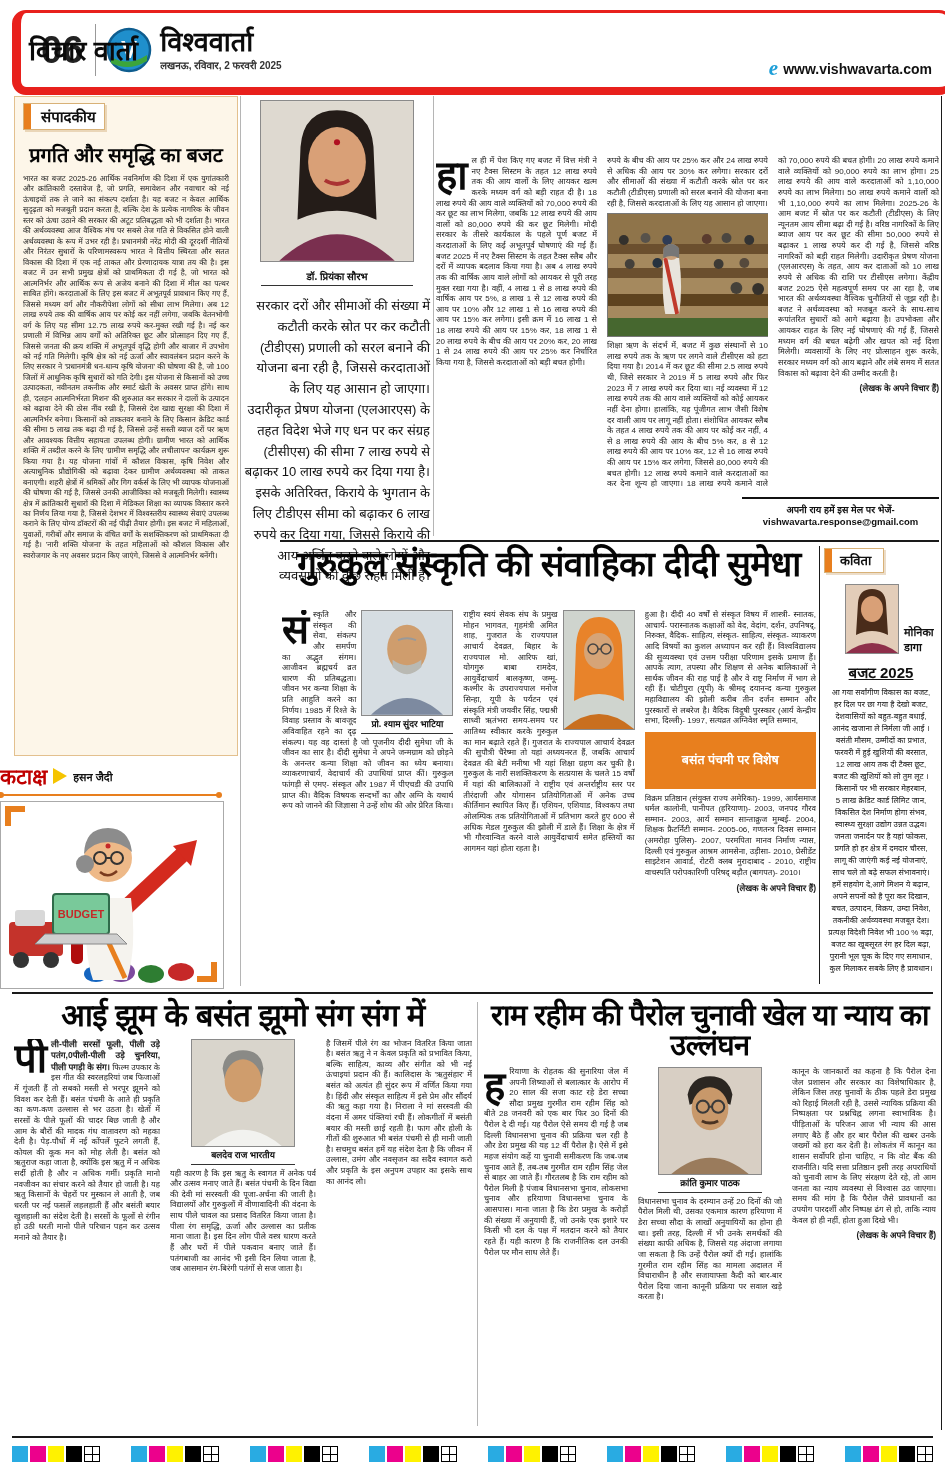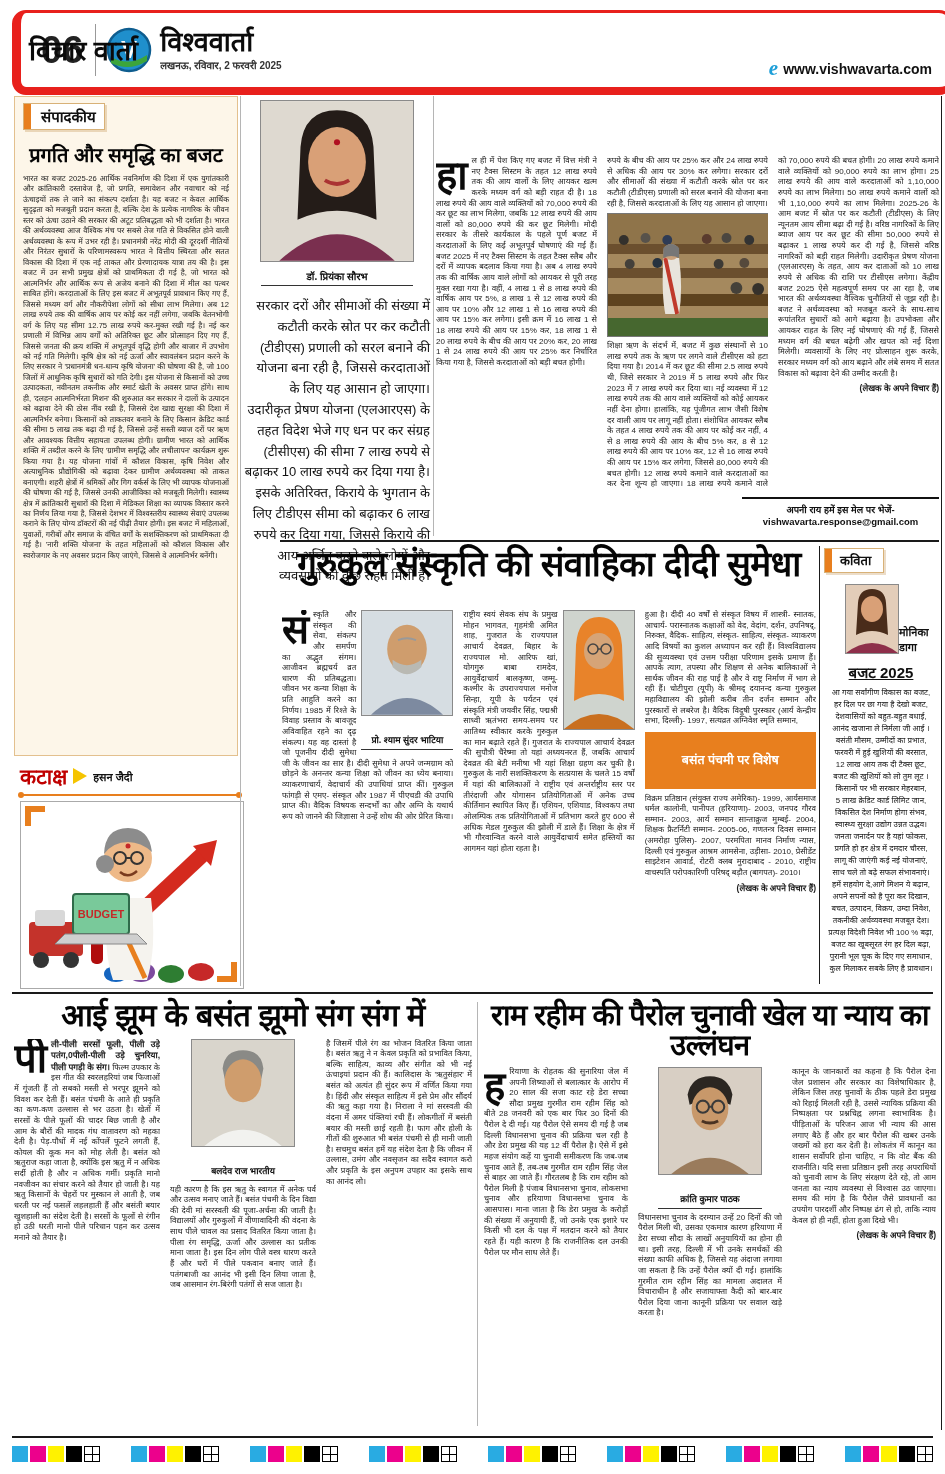--- a/index.html
+++ b/index.html
@@ -24,37 +24,37 @@
   .site-url{font-size:14px;font-weight:bold;color:#111;text-decoration:none;}
 
   
   .body-text{font-size:8px;line-height:1.33;text-align:justify;color:#1c1c1c;}
   .cols{display:flex;gap:10px;}
   .col{flex:1;overflow:hidden;}
   .dropcap{float:left;font-size:40px;line-height:.85;font-weight:bold;margin:2px 4px 0 0;color:#0a0a0a;}
   .headline{font-weight:bold;color:#050505;text-align:center;letter-spacing:-.5px;line-height:1.05;}
   .photo-frame{border:1px solid #8a8a8a;background:#e8e6e0;overflow:hidden;}
   .photo-name{font-weight:bold;font-size:10px;text-align:center;padding:3px 0 2px;
-    border-bottom:1px solid #333;color:#111;margin-top:16px;}
+    border-bottom:1px solid #333;color:#111;}
   .closing{font-weight:bold;font-size:8.5px;text-align:right;margin-top:4px;}
   .vline{background:#b5b5b5;width:1px;}
   .hline{background:#1a1a1a;}
 
   
   .editorial-card{left:14px;top:96px;width:224px;height:660px;background:#fdf6e9;
     border:1px solid #e3c08e;padding:6px 8px;box-sizing:border-box;}
   .tab{display:inline-flex;align-items:center;border:1px solid #d8b177;background:#fff;
     box-shadow:2px 2px 0 rgba(180,120,40,.25);}
   .tab-bar{width:7px;align-self:stretch;background:#e87f1e;}
   .tab-label{font-size:15px;font-weight:bold;padding:2px 8px 3px 10px;color:#111;}
   .editorial-title{font-size:20px;font-weight:bold;text-align:center;margin:8px 0 6px;color:#050505;}
   .editorial-body{font-size:7.6px;line-height:1.38;text-align:justify;color:#222;height:560px;overflow:hidden;}
 
   
-  .kataksh{left:20px;top:762px;width:220px;height:226px;}
+  .kataksh{left:0;top:762px;width:220px;height:226px;}
   .kataksh-head{display:flex;align-items:center;gap:6px;}
   .kataksh-label{font-size:21px;font-weight:bold;color:#c00000;}
   .arrow-right{width:0;height:0;border-top:8px solid transparent;border-bottom:8px solid transparent;
     border-left:14px solid #f5c400;}
   .kataksh-author{font-size:11px;font-weight:bold;color:#111;}
   .kataksh-rule{height:2px;background:#e87f1e;margin:4px 0 5px;position:relative;}
   .kataksh-rule i{position:absolute;top:-2px;width:6px;height:6px;border-radius:50%;background:#e87f1e;}
   .cartoon-box{width:222px;height:186px;border:1px solid #aaa;background:#fff;}
 
   
@@ -71,21 +71,21 @@
   .gurukul-headline{left:282px;top:546px;width:534px;font-size:35px;}
   .gurukul-body{left:282px;top:610px;width:534px;height:362px;}
   .float-photo{float:right;margin:0 0 3px 5px;}
   .special-box{background:#e87f1e;color:#fff;font-weight:bold;font-size:12.5px;
     text-align:center;padding:20px 2px;margin:5px 0;}
 
   
   .poem-col{left:824px;top:548px;width:114px;}
   .poem-title{font-size:15px;font-weight:bold;text-align:center;margin:8px 0 5px;text-decoration:underline;}
   .poem{font-size:7.9px;line-height:1.52;text-align:center;white-space:pre-line;color:#222;}
-  .poem-author-row{display:flex;align-items:flex-end;margin-top:8px;padding-left:21px;}
+  .poem-author-row{display:flex;align-items:flex-end;gap:5px;margin-top:8px;padding-left:21px;}
   .poem-author{font-size:11px;font-weight:bold;}
 
   
   .basant{left:14px;top:1000px;width:458px;}
   .parole{left:484px;top:1000px;width:452px;}
   .sub-headline{font-size:31px;}
   .lead-bold{font-weight:bold;font-size:8.5px;margin-bottom:3px;}
   .bottom-body{height:362px;margin-top:6px;}
   .photo-block{margin:0 auto 4px;width:104px;}
 

